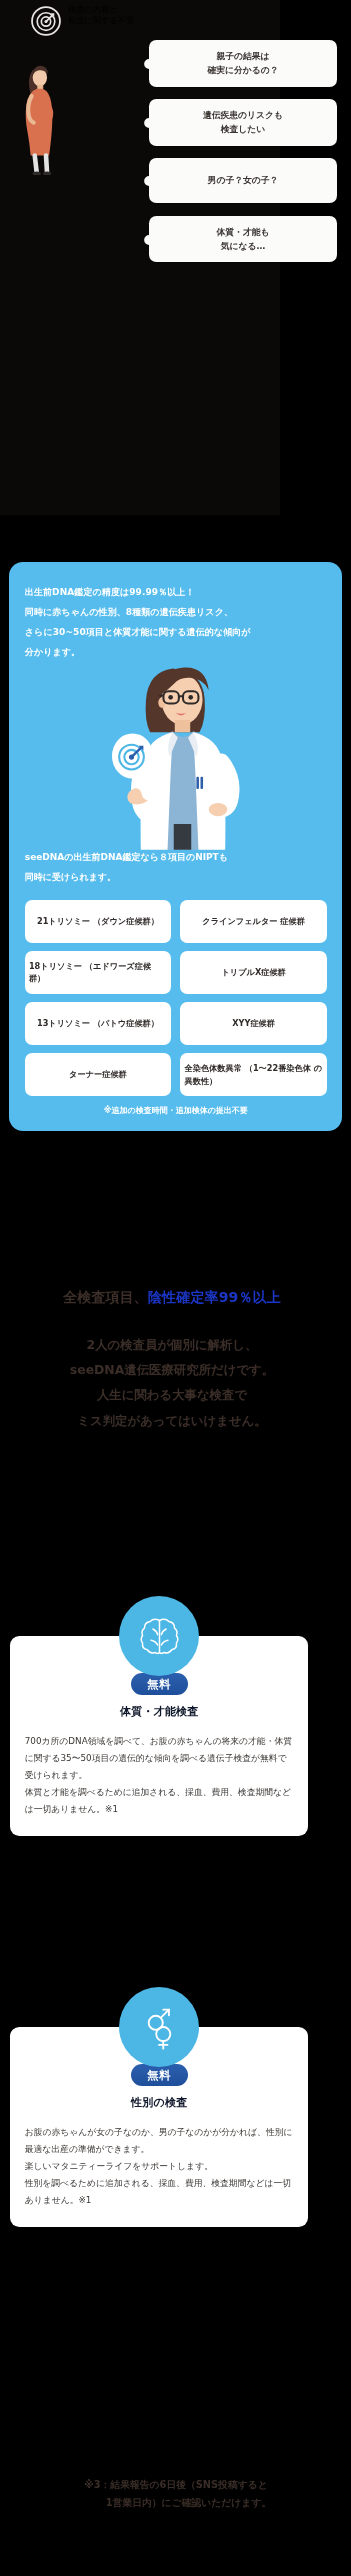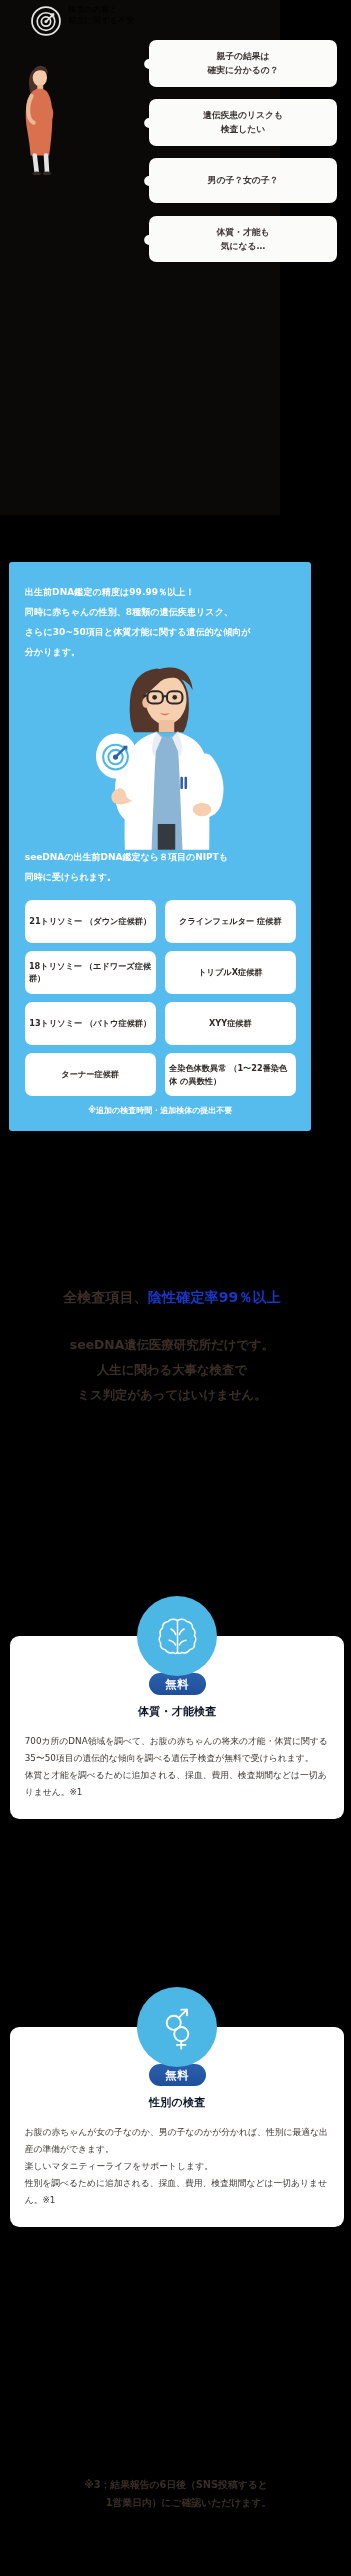--- a/index.html
+++ b/index.html
@@ -61,23 +61,23 @@
     background: #fbfbfa;
     border-radius: 50% 8% 50% 50%;
     transform: rotate(45deg);
   }
   .bubble.tall { padding: 15.5px 8.2px; }
 
   
   .blue-panel {
     position: absolute;
     left: 9.3px; top: 562px;
-    width: 302px;
+    width: 333px;
     background: #55bced;
-    border-radius: 3px;
+    border-radius: 14px;
     padding: 20.6px 15.5px 14.4px;
     overflow: hidden;
   }
   .blue-lead {
     color: #ffffff;
     font-size: 9px;
     font-weight: 700;
     line-height: 2.22;
     letter-spacing: .01em;
   }
@@ -142,21 +142,21 @@
     font-size: 12.4px;
     font-weight: 700;
     line-height: 2.05;
     color: #3b2e28;
   }
 
   
   .feature {
     position: absolute;
     left: 10.3px;
-    width: 334px;
+    width: 298px;
     background: #ffffff;
     border-radius: 9.3px;
     padding: 37px 14.4px 17.5px;
     text-align: center;
   }
   #feature-brain { top: 1636px; }
   #feature-gender { top: 2027px; }
 
   .circle-icon {
     position: absolute;
@@ -363,20 +363,21 @@
   </div>
 
   <div class="blue-note">※追加の検査時間・追加検体の提出不要</div>
 </div>
 
 <div class="statement">
   <div class="statement-head">
     <span>全検査項目、</span><span class="hl">陰性確定率99％以上</span>
   </div>
   <div class="statement-body">
+    <div>2人の検査員が個別に解析し、</div>
     <div>seeDNA遺伝医療研究所だけです。</div>
     <div>人生に関わる大事な検査で</div>
     <div>ミス判定があってはいけません。</div>
   </div>
 </div>
 
 <div class="feature" id="feature-brain">
   <span class="circle-icon">
     <svg viewBox="0 0 100 100" width="47" height="47" aria-hidden="true">
       <g fill="none" stroke="#ffffff" stroke-width="3.2" stroke-linecap="round" stroke-linejoin="round">

